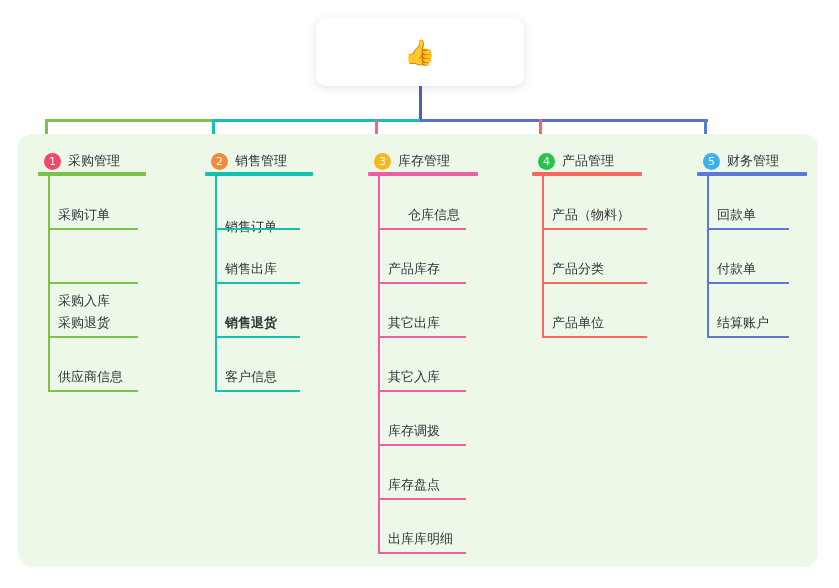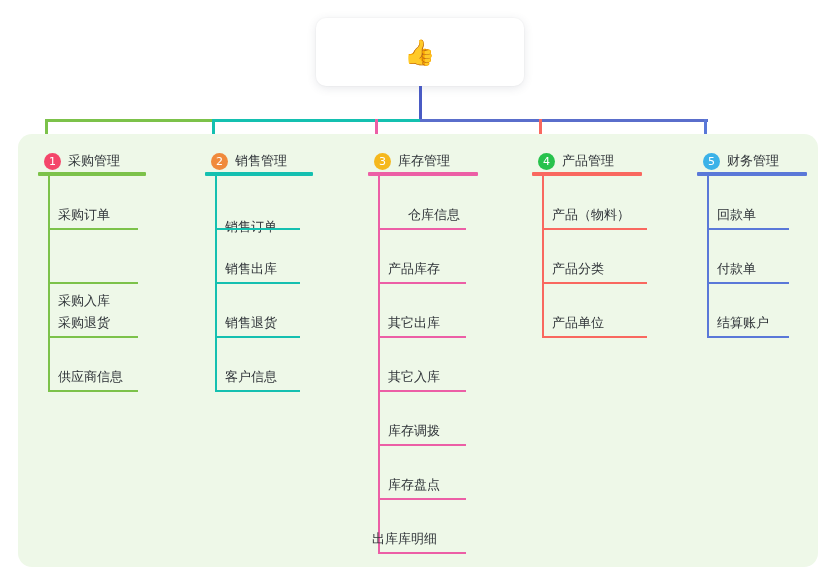--- a/index.html
+++ b/index.html
@@ -95,21 +95,21 @@
             <span class="badge" style="background: rgb(240, 138, 60);">2</span>
             <span class="col-title">销售管理</span>
           </div>
         </div>
         <div class="col-rule" style="left: 187px; top: 38px; width: 108px; background: rgb(20, 192, 176);"></div>
         <div class="spine" style="left: 197px; top: 40px; height: 216px; background: rgb(20, 192, 176);"></div>
         <div class="leaf-text" style="left: 207px; top: 72px; margin-top: 12px;">销售订单</div>
         <div class="leaf-bar" style="left: 197px; top: 94px; width: 85px; background: rgb(20, 192, 176);"></div>
         <div class="leaf-text" style="left: 207px; top: 126px;">销售出库</div>
         <div class="leaf-bar" style="left: 197px; top: 148px; width: 85px; background: rgb(20, 192, 176);"></div>
-        <div class="leaf-text" style="left: 207px; top: 180px;">销售退货</div>
+        <div class="leaf-text" style="left: 207px; top: 180px; font-weight: bold;">销售退货</div>
         <div class="leaf-bar" style="left: 197px; top: 202px; width: 85px; background: rgb(20, 192, 176);"></div>
         <div class="leaf-text" style="left: 207px; top: 234px;">客户信息</div>
         <div class="leaf-bar" style="left: 197px; top: 256px; width: 85px; background: rgb(20, 192, 176);"></div>
         <div class="col" style="left: 350px; top: 14px;">
           <div class="col-head">
             <span class="badge" style="background: rgb(245, 184, 29);">3</span>
             <span class="col-title">库存管理</span>
           </div>
         </div>
         <div class="col-rule" style="left: 350px; top: 38px; width: 110px; background: rgb(236, 95, 166);"></div>
@@ -119,21 +119,21 @@
         <div class="leaf-text" style="left: 370px; top: 126px;">产品库存</div>
         <div class="leaf-bar" style="left: 360px; top: 148px; width: 88px; background: rgb(236, 95, 166);"></div>
         <div class="leaf-text" style="left: 370px; top: 180px;">其它出库</div>
         <div class="leaf-bar" style="left: 360px; top: 202px; width: 88px; background: rgb(236, 95, 166);"></div>
         <div class="leaf-text" style="left: 370px; top: 234px;">其它入库</div>
         <div class="leaf-bar" style="left: 360px; top: 256px; width: 88px; background: rgb(236, 95, 166);"></div>
         <div class="leaf-text" style="left: 370px; top: 288px;">库存调拨</div>
         <div class="leaf-bar" style="left: 360px; top: 310px; width: 88px; background: rgb(236, 95, 166);"></div>
         <div class="leaf-text" style="left: 370px; top: 342px;">库存盘点</div>
         <div class="leaf-bar" style="left: 360px; top: 364px; width: 88px; background: rgb(236, 95, 166);"></div>
-        <div class="leaf-text" style="left: 354px; top: 396px;">出库库明细</div>
+        <div class="leaf-text" style="left: 370px; top: 396px;">出库库明细</div>
         <div class="leaf-bar" style="left: 360px; top: 418px; width: 88px; background: rgb(236, 95, 166);"></div>
         <div class="col" style="left: 514px; top: 14px;">
           <div class="col-head">
             <span class="badge" style="background: rgb(39, 194, 76);">4</span>
             <span class="col-title">产品管理</span>
           </div>
         </div>
         <div class="col-rule" style="left: 514px; top: 38px; width: 110px; background: rgb(249, 104, 95);"></div>
         <div class="spine" style="left: 524px; top: 40px; height: 162px; background: rgb(249, 104, 95);"></div>
         <div class="leaf-text" style="left: 534px; top: 72px;">产品（物料）</div>

